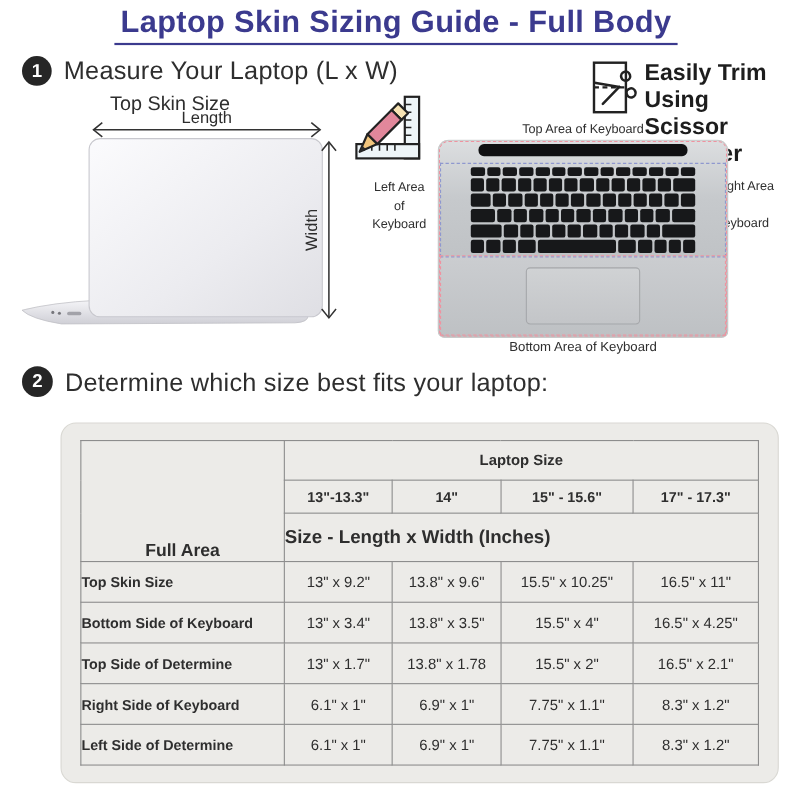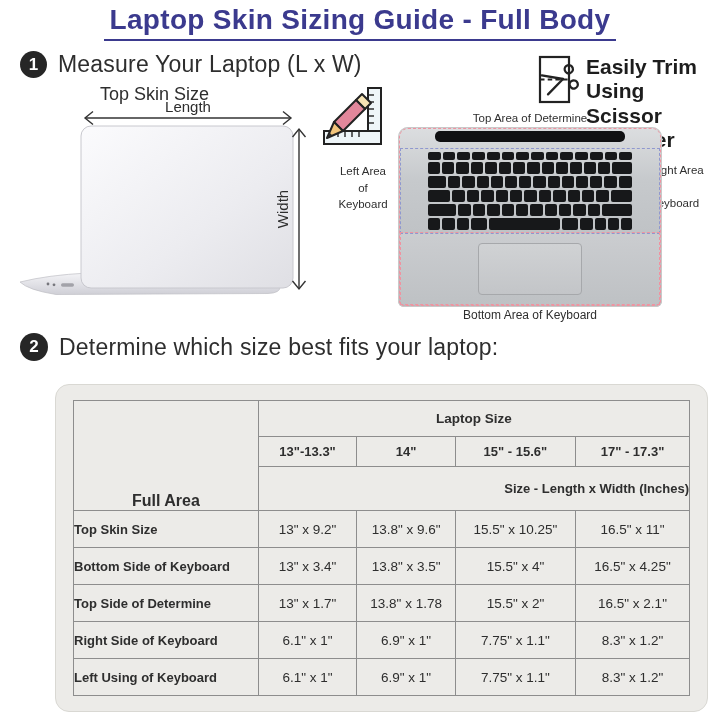--- a/index.html
+++ b/index.html
@@ -69,21 +69,21 @@
     padding:15px 17px;
   }
   table.size-table{width:100%;height:100%;border-collapse:collapse;table-layout:fixed;}
   .size-table td{border:1px solid #8d8d8d;color:#2e2e2e;padding:0;}
   .r-lsize{height:36px;}
   .r-cols{height:30px;}
   .r-shead{height:44px;}
   .r-data{height:37px;}
   .c-laptop-size{font-weight:700;font-size:13.5px;text-align:center;}
   .c-size{font-weight:700;font-size:13px;text-align:center;}
-  .c-sizeheader{font-weight:700;font-size:13px;text-align:right;}
+  .c-sizeheader{font-weight:700;font-size:17px;text-align:left;}
   .c-skinarea{font-weight:700;font-size:16px;text-align:center;vertical-align:bottom;padding-bottom:13px;}
   .c-rowlabel{font-weight:700;font-size:13px;text-align:left;padding-left:11px;}
   .c-val{font-size:13.5px;text-align:center;color:#3d3d3d;font-weight:400;}
 
   svg text{font-family:"Liberation Sans",sans-serif;}
 </style>
 </head>
 <body>
 
 <div class="abs title-wrap">
@@ -162,21 +162,21 @@
     <line x1="26" y1="26" x2="7" y2="36"></line>
     <circle cx="34.5" cy="18.5" r="4.1"></circle>
     <circle cx="34.5" cy="34.5" r="4.1"></circle>
   </g>
 </svg>
 
 <div class="abs trim-note">Easily Trim
 Using Scissor
 or Cutter</div>
 
-<div class="abs kb-label lbl-top">Top Area of Determine</div>
+<div class="abs kb-label lbl-top">Top Area of Keyboard</div>
 <div class="abs kb-label lbl-left">Left Area
 of
 Keyboard</div>
 <div class="abs kb-label lbl-right">Right Area
 of
 Keyboard</div>
 <div class="abs kb-label lbl-bottom">Bottom Area of Keyboard</div>
 
 <div class="abs kb">
   <div class="abs kb-palm"></div>
@@ -328,21 +328,21 @@
       <td class="c-val">16.5" x 2.1"</td>
     </tr>
     <tr class="r-data">
       <td class="c-rowlabel">Right Side of Keyboard</td>
       <td class="c-val">6.1" x 1"</td>
       <td class="c-val">6.9" x 1"</td>
       <td class="c-val">7.75" x 1.1"</td>
       <td class="c-val">8.3" x 1.2"</td>
     </tr>
     <tr class="r-data">
-      <td class="c-rowlabel">Left Using of Keyboard</td>
+      <td class="c-rowlabel">Left Side of Determine</td>
       <td class="c-val">6.1" x 1"</td>
       <td class="c-val">6.9" x 1"</td>
       <td class="c-val">7.75" x 1.1"</td>
       <td class="c-val">8.3" x 1.2"</td>
     </tr>
   </tbody>
     </table>
 </div>
 
 </body></html>

